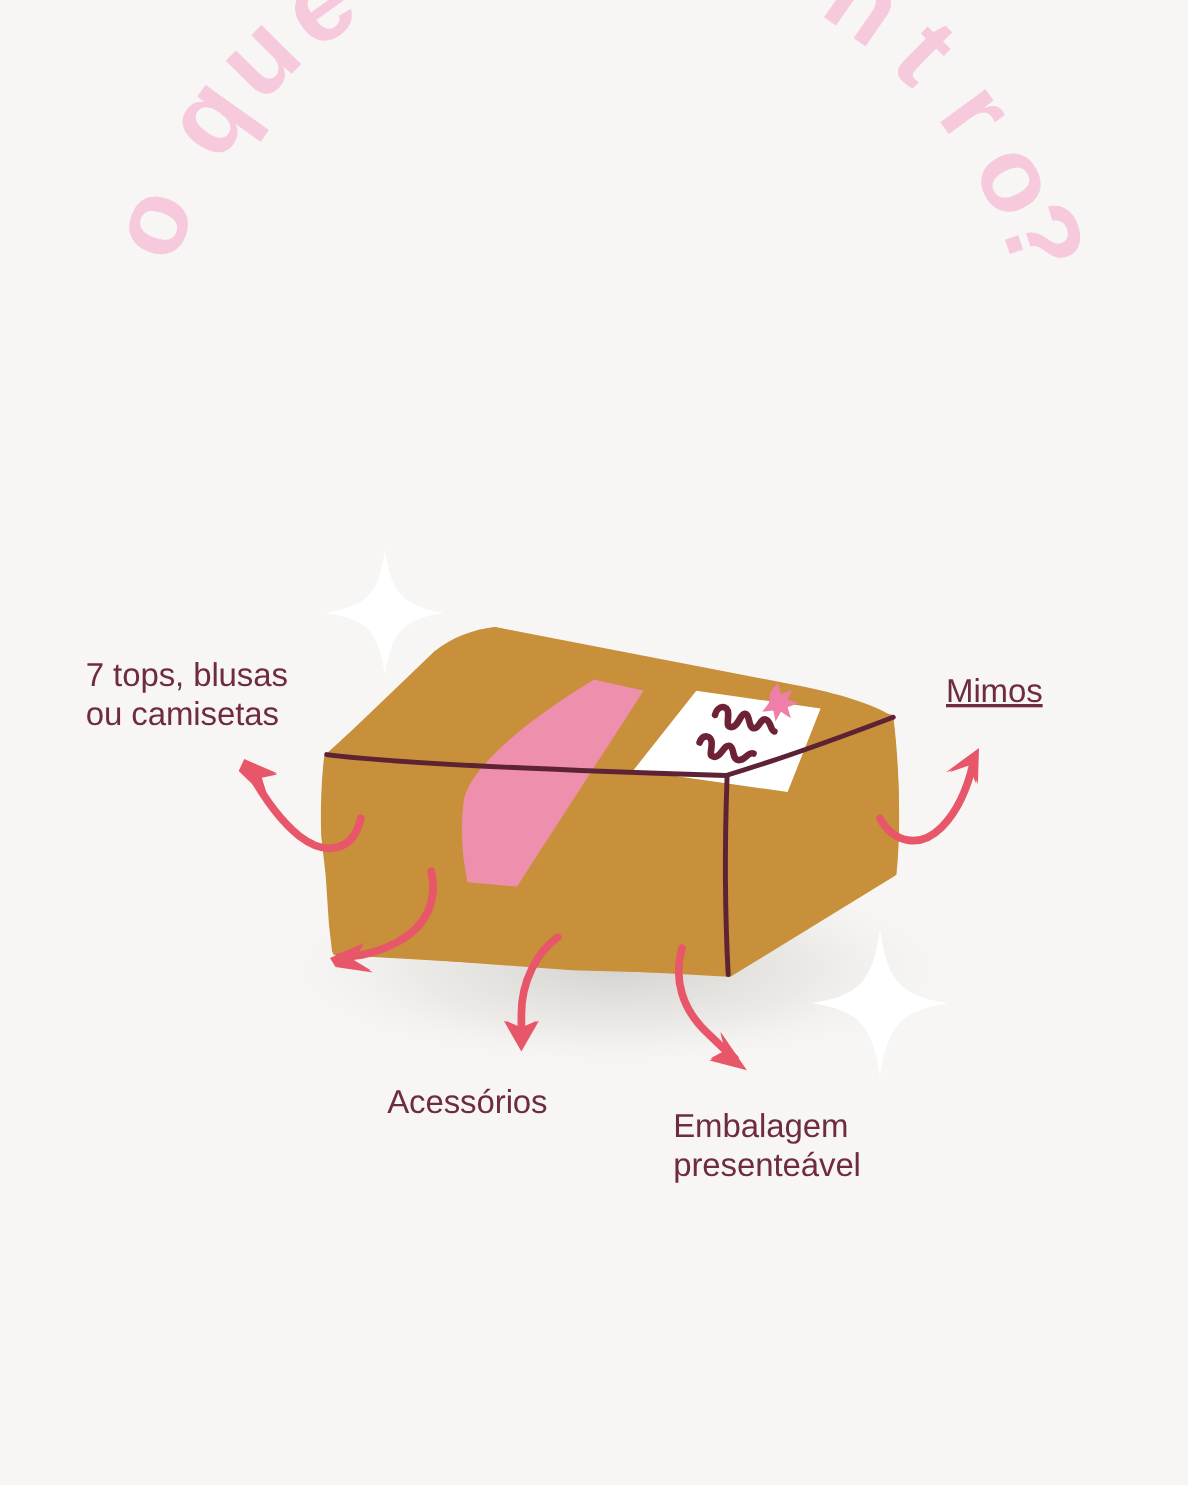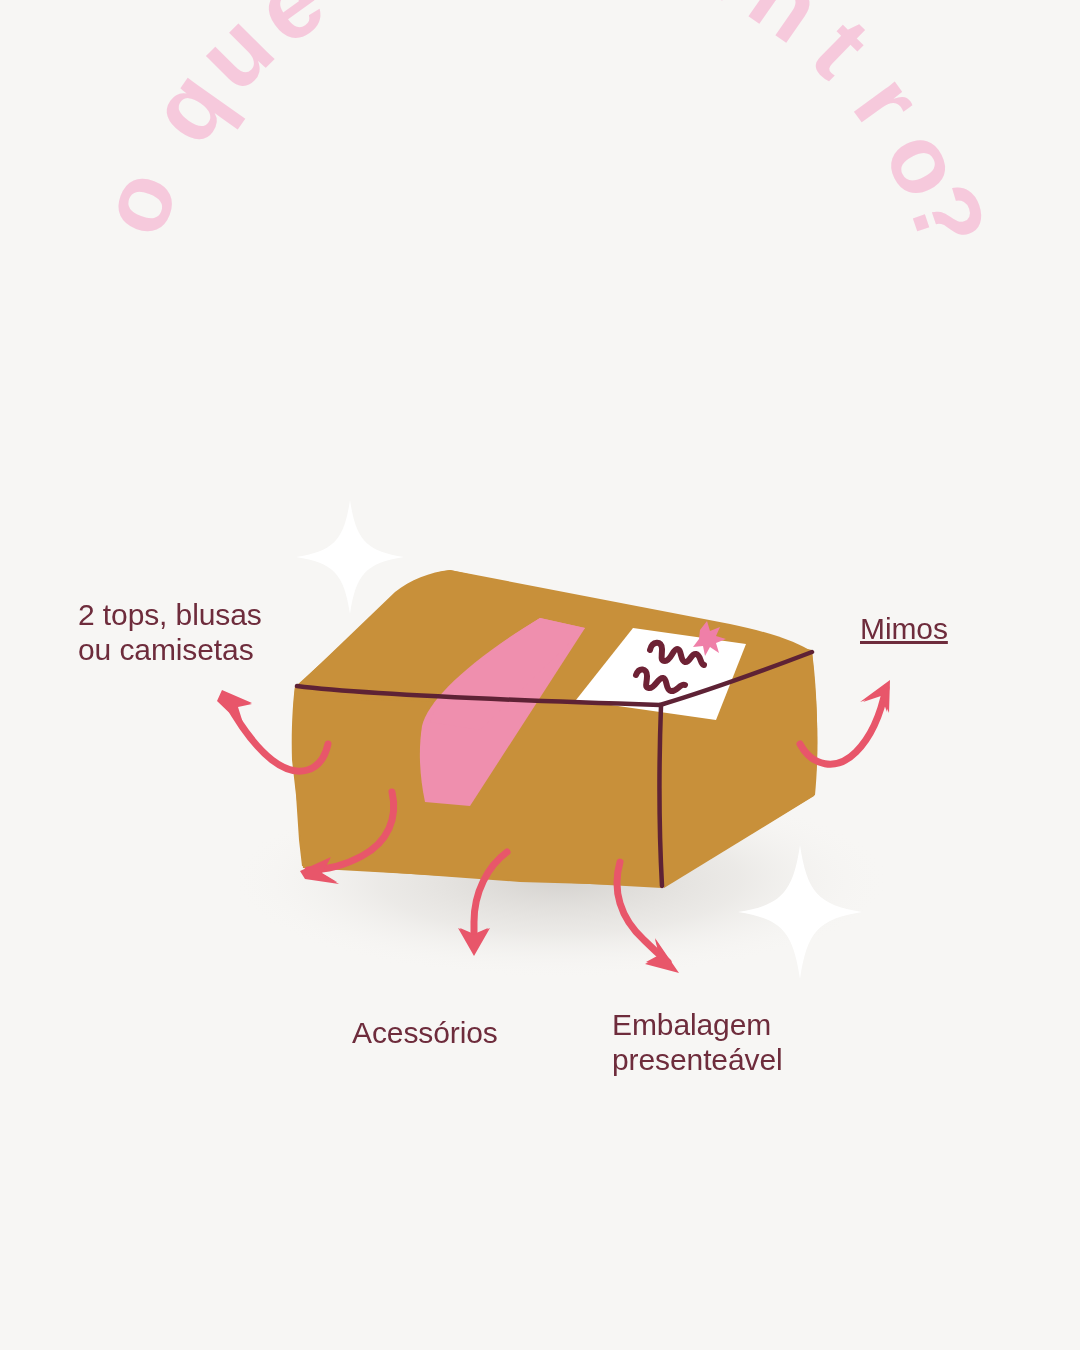--- a/index.html
+++ b/index.html
@@ -47,21 +47,21 @@
     color:#6e2c3c;
     font-family:"Liberation Sans", sans-serif;
     font-size:30px;
     line-height:1.16;
     letter-spacing:-0.1px;
     white-space:pre-line;
   }
   #lbl-tops{ left:78px;  top:598px; }
   #lbl-mimos{ left:860px; top:612px;text-decoration:underline; }
   #lbl-porta{ left:96px;  top:900px; }
-  #lbl-acess{ left:352px; top:986px;margin-top:30px; }
+  #lbl-acess{ left:352px; top:986px; }
   #lbl-embal{ left:612px; top:1008px; }
 </style>
 </head>
 <body>
 
 <div id="stage">
 
   <div id="headline">
       <span class="ch" style="color: rgb(246, 201, 220); transform: translate(-50%, -50%) translate(-402.052px, -192.493px) rotate(-69.2289deg);">o</span>
       <span class="ch" style="color: rgb(246, 201, 220); transform: translate(-50%, -50%) translate(-379.586px, -242.027px) rotate(-61.9768deg);"> </span>
@@ -206,21 +206,21 @@
 
     <g>
       <path fill="none" stroke="#e8566a" stroke-width="7" stroke-linecap="round" d="M620 862
                C 612 890, 620 918, 644 940
                C 654 950, 662 957, 668 962"></path>
       <path fill="#e8566a" d="M676 970 l -30 -8 l 13 -7 l -4 -16 l 21 31 Z"></path>
       <path fill="#e8566a" d="M679 973 l -34 -9 l 15 -8 l -5 -18 l 24 35 Z"></path>
     </g>
   </svg>
 
-  <div class="label" id="lbl-tops">2 tops, blusas
+  <div class="label" id="lbl-tops">7 tops, blusas
 ou camisetas</div>
 
   <div class="label" id="lbl-mimos">Mimos</div>
 
 
   <div class="label" id="lbl-acess">Acessórios</div>
 
   <div class="label" id="lbl-embal">Embalagem
 presenteável</div>
 

